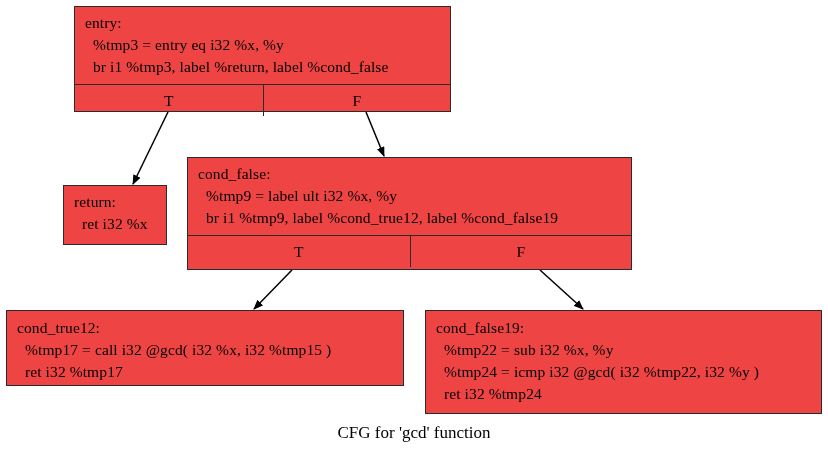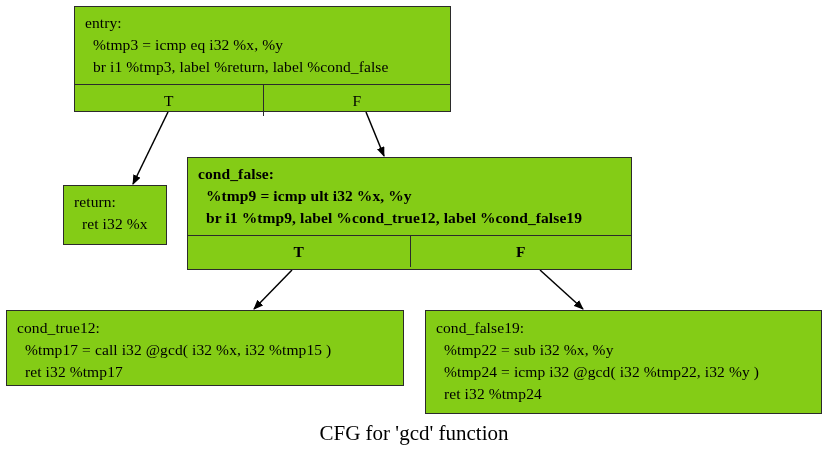--- a/index.html
+++ b/index.html
@@ -17,21 +17,21 @@
   #canvas {
     position: relative;
     width: 828px;
     height: 452px;
     background: #ffffff;
   }
   .node {
     position: absolute;
     box-sizing: border-box;
     border: 1.5px solid #2b2b2b;
-    background: #84cc16;
+    background: #ef4444;
   }
   .node-body {
     padding: 5px 0 6px 10px;
   }
   .code-line {
     font-family: "Liberation Serif", "DejaVu Serif", serif;
     font-size: 15.5px;
     line-height: 22px;
     white-space: pre;
     letter-spacing: 0.1px;
@@ -63,21 +63,21 @@
     width: 828px;
     height: 452px;
     pointer-events: none;
   }
   .caption {
     position: absolute;
     left: 0;
     top: 423px;
     width: 828px;
     text-align: center;
-    font-size: 21px;
+    font-size: 17px;
     line-height: 20px;
   }
 </style>
 </head>
 <body>
 
 <div id="canvas">
 
   <svg id="edges" viewBox="0 0 828 452" width="828" height="452">
     <defs>
@@ -87,40 +87,40 @@
     </defs>
     <line x1="168" y1="112" x2="133" y2="184" stroke="#000000" stroke-width="1.5" marker-end="url(#arrowhead)"></line>
     <line x1="366" y1="112" x2="384" y2="156" stroke="#000000" stroke-width="1.5" marker-end="url(#arrowhead)"></line>
     <line x1="292" y1="270" x2="254" y2="309" stroke="#000000" stroke-width="1.5" marker-end="url(#arrowhead)"></line>
     <line x1="540" y1="270" x2="583" y2="309" stroke="#000000" stroke-width="1.5" marker-end="url(#arrowhead)"></line>
   </svg>
 
   <div class="node" style="left:74px; top:6px; width:377px; height:106px;">
     <div class="node-body">
       <div class="code-line">entry:</div>
-      <div class="code-line indent">%tmp3 = icmp eq i32 %x, %y</div>
+      <div class="code-line indent">%tmp3 = entry eq i32 %x, %y</div>
       <div class="code-line indent">br i1 %tmp3, label %return, label %cond_false</div>
     </div>
     <div class="ports">
       <div class="port left">T</div>
       <div class="port right">F</div>
     </div>
   </div>
 
   <div class="node" style="left:63px; top:185px; width:104px; height:60px;">
     <div class="node-body">
       <div class="code-line">return:</div>
       <div class="code-line indent">ret i32 %x</div>
     </div>
   </div>
 
-  <div class="node" style="left:187px; top:157px; width:445px; height:113px;font-weight:bold;">
+  <div class="node" style="left:187px; top:157px; width:445px; height:113px;">
     <div class="node-body">
       <div class="code-line">cond_false:</div>
-      <div class="code-line indent">%tmp9 = icmp ult i32 %x, %y</div>
+      <div class="code-line indent">%tmp9 = label ult i32 %x, %y</div>
       <div class="code-line indent">br i1 %tmp9, label %cond_true12, label %cond_false19</div>
     </div>
     <div class="ports">
       <div class="port left">T</div>
       <div class="port right">F</div>
     </div>
   </div>
 
   <div class="node" style="left:6px; top:310px; width:398px; height:76px;">
     <div class="node-body" style="padding-top:6px;">

